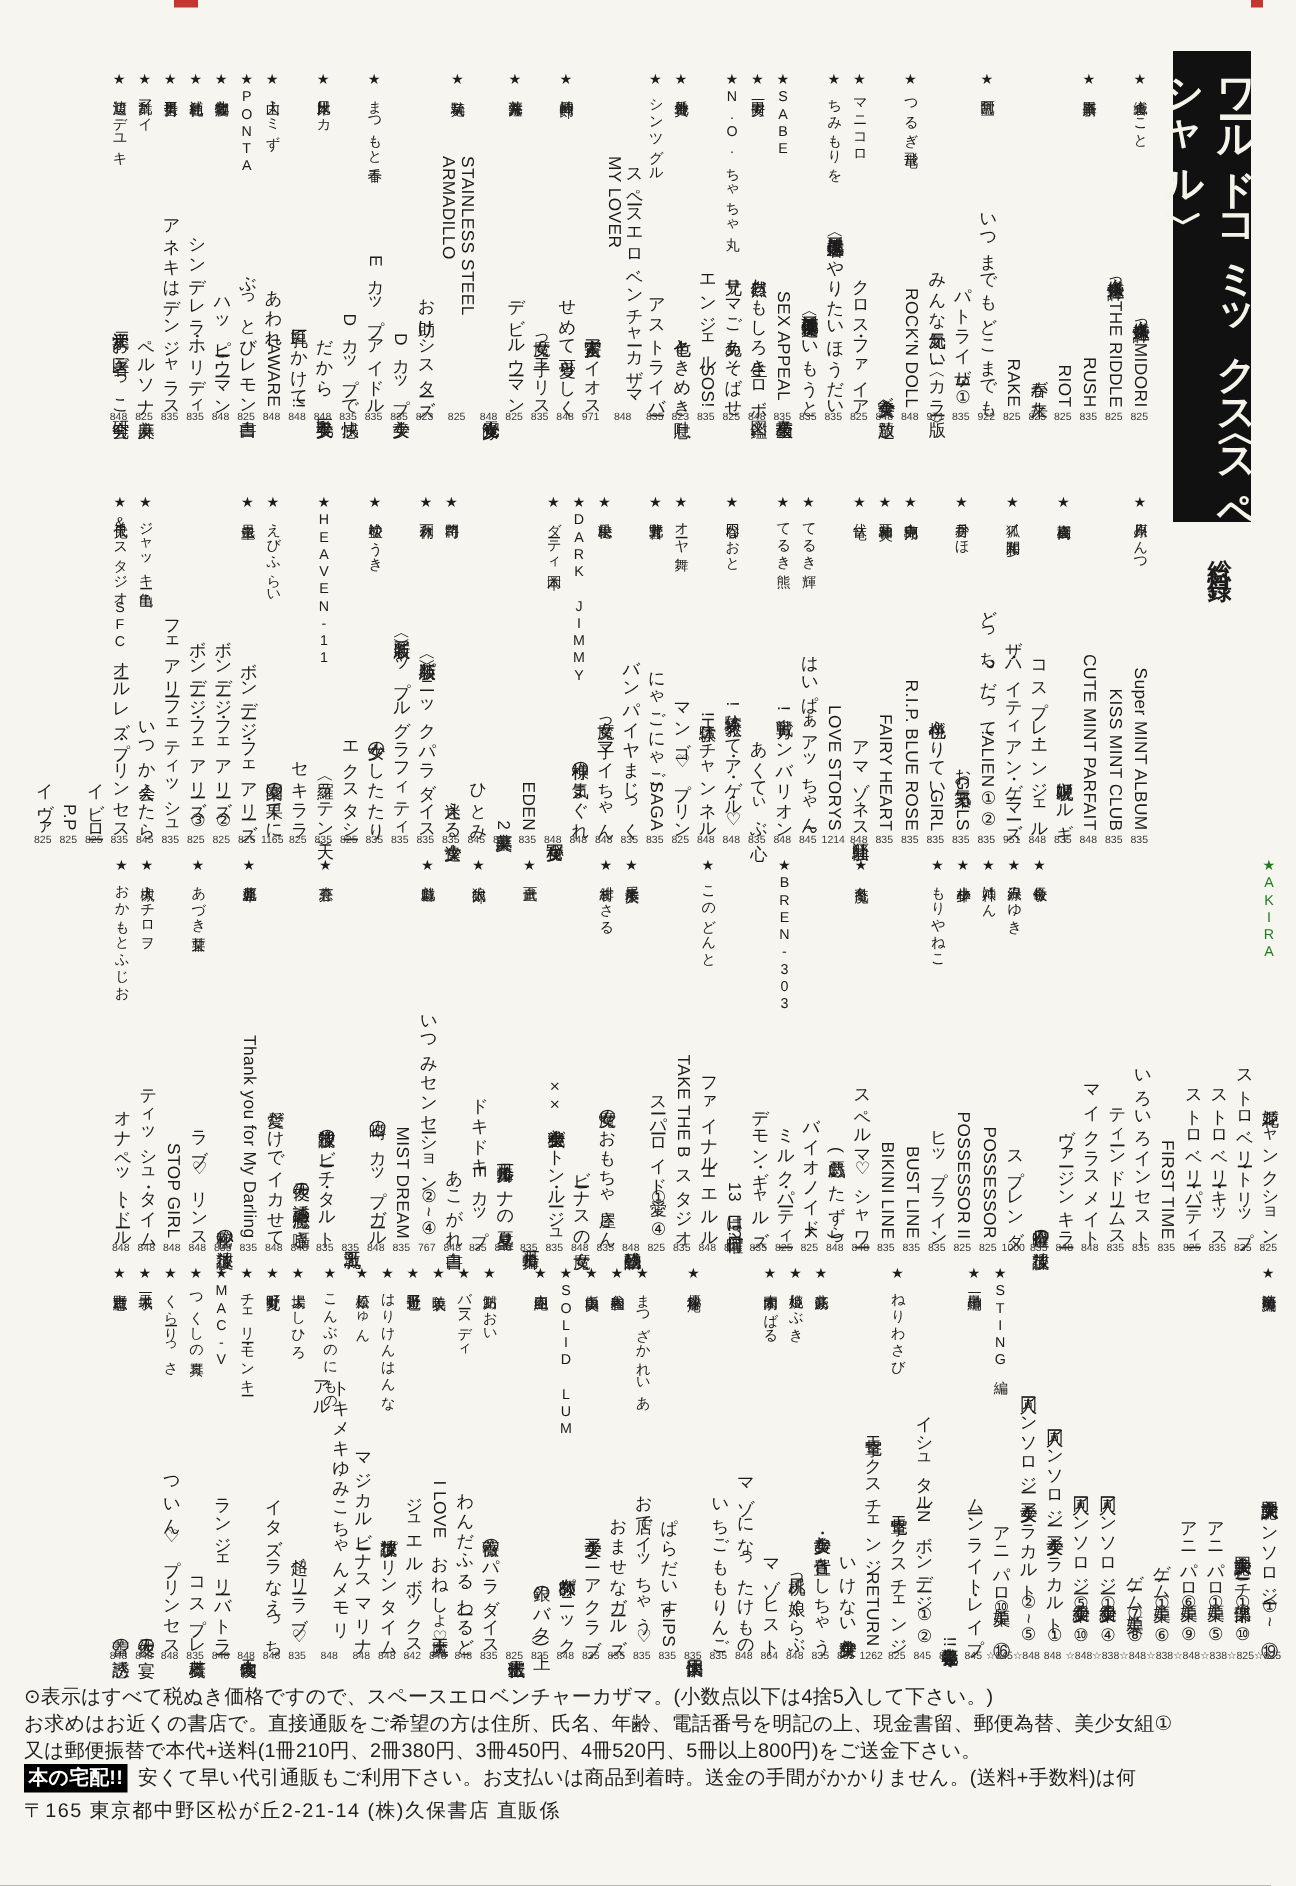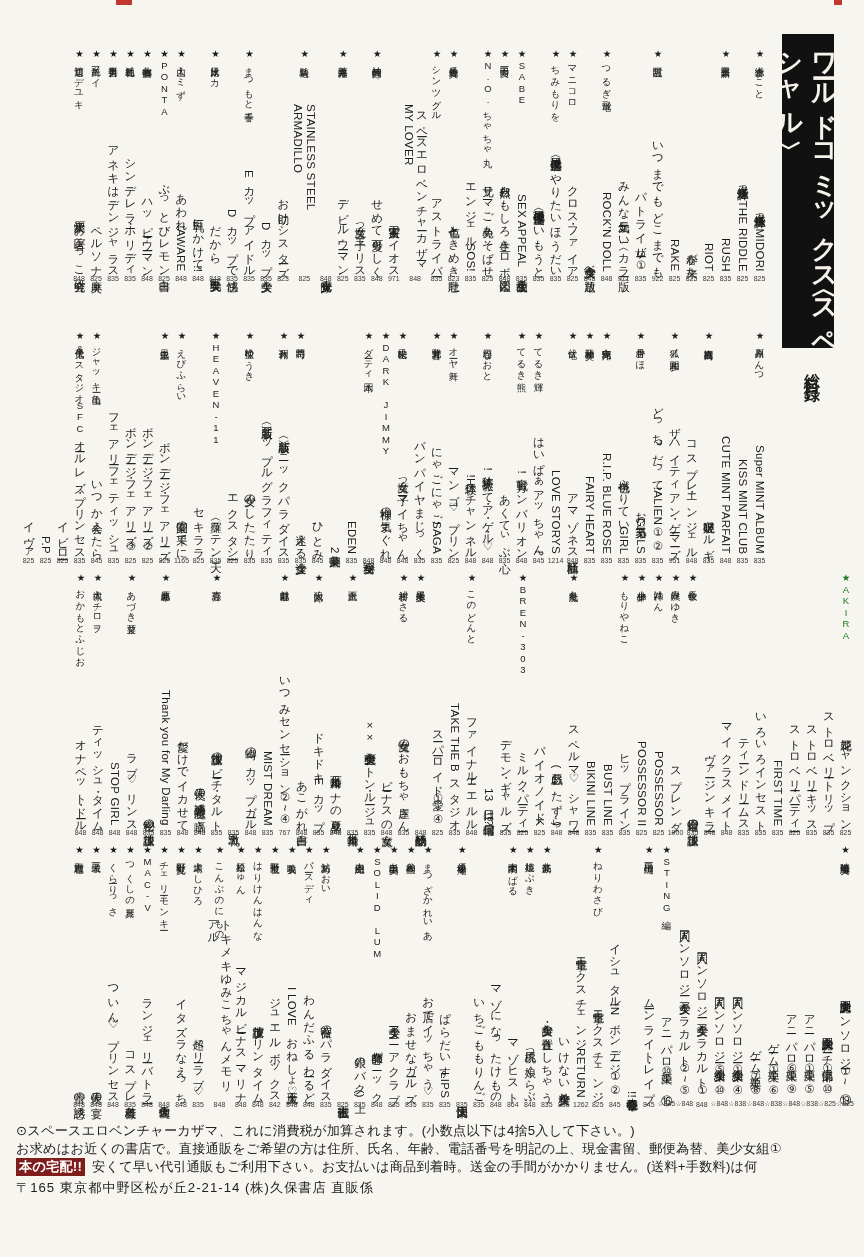--- a/index.html
+++ b/index.html
@@ -49,21 +49,21 @@
   .row2 .title{max-height:186px;}
   .row3 .title{max-height:186px;}
   .price{font-size:7px;color:#3a3a3a;margin-top:3px;white-space:nowrap;}
   .footer{
     position:absolute;left:16px;right:6px;top:1122px;
     font-size:13.2px;line-height:1.3;letter-spacing:.2px;color:#222;
   }
   .footer p{margin:0 0 1px 0;}
   .footer .addr{margin-top:3px;letter-spacing:1px;}
   .chip{
-    background:#7f1d1d;color:#fff;font-weight:bold;
+    background:#000000;color:#fff;font-weight:bold;
     padding:0 3px 1px 3px;margin-right:7px;display:inline-block;
   }
 </style>
 </head>
 <body>
 
 <div class="page">
 
   <div class="scan-mark" style="left:116px;top:0;width:16px;height:5px;"></div>
   <div class="scan-mark" style="left:834px;top:0;width:8px;height:5px;"></div>
@@ -1470,19 +1470,20 @@
     <div class="col">
       <div class="auth">★吉野志穂</div>
       <div class="bot">
         <div class="title">蕾の誘惑</div>
         <div class="price">848</div>
       </div>
     </div>
   </div>
 
   <div class="footer">
-    <p>⊙スペースエロベンチャーカザマ、これに消費税が加算されます。(小数点以下は4捨5入して下さい。)</p>
+    <p>⊙表示はすべて税ぬき価格ですので、スペースエロベンチャーカザマ。(小数点以下は4捨5入して下さい。)</p>
     <p>お求めはお近くの書店で。直接通販をご希望の方は住所、氏名、年齢、電話番号を明記の上、現金書留、郵便為替、美少女組①</p>
+    <p>又は郵便振替で本代+送料(1冊210円、2冊380円、3冊450円、4冊520円、5冊以上800円)をご送金下さい。</p>
     <p><span class="chip">本の宅配!!</span><span>安くて早い代引通販もご利用下さい。お支払いは商品到着時。送金の手間がかかりません。(送料+手数料)は何</span></p>
     <p class="addr">〒165 東京都中野区松が丘2-21-14 (株)久保書店 直販係</p>
   </div>
 
 </div>
 
 </body></html>

